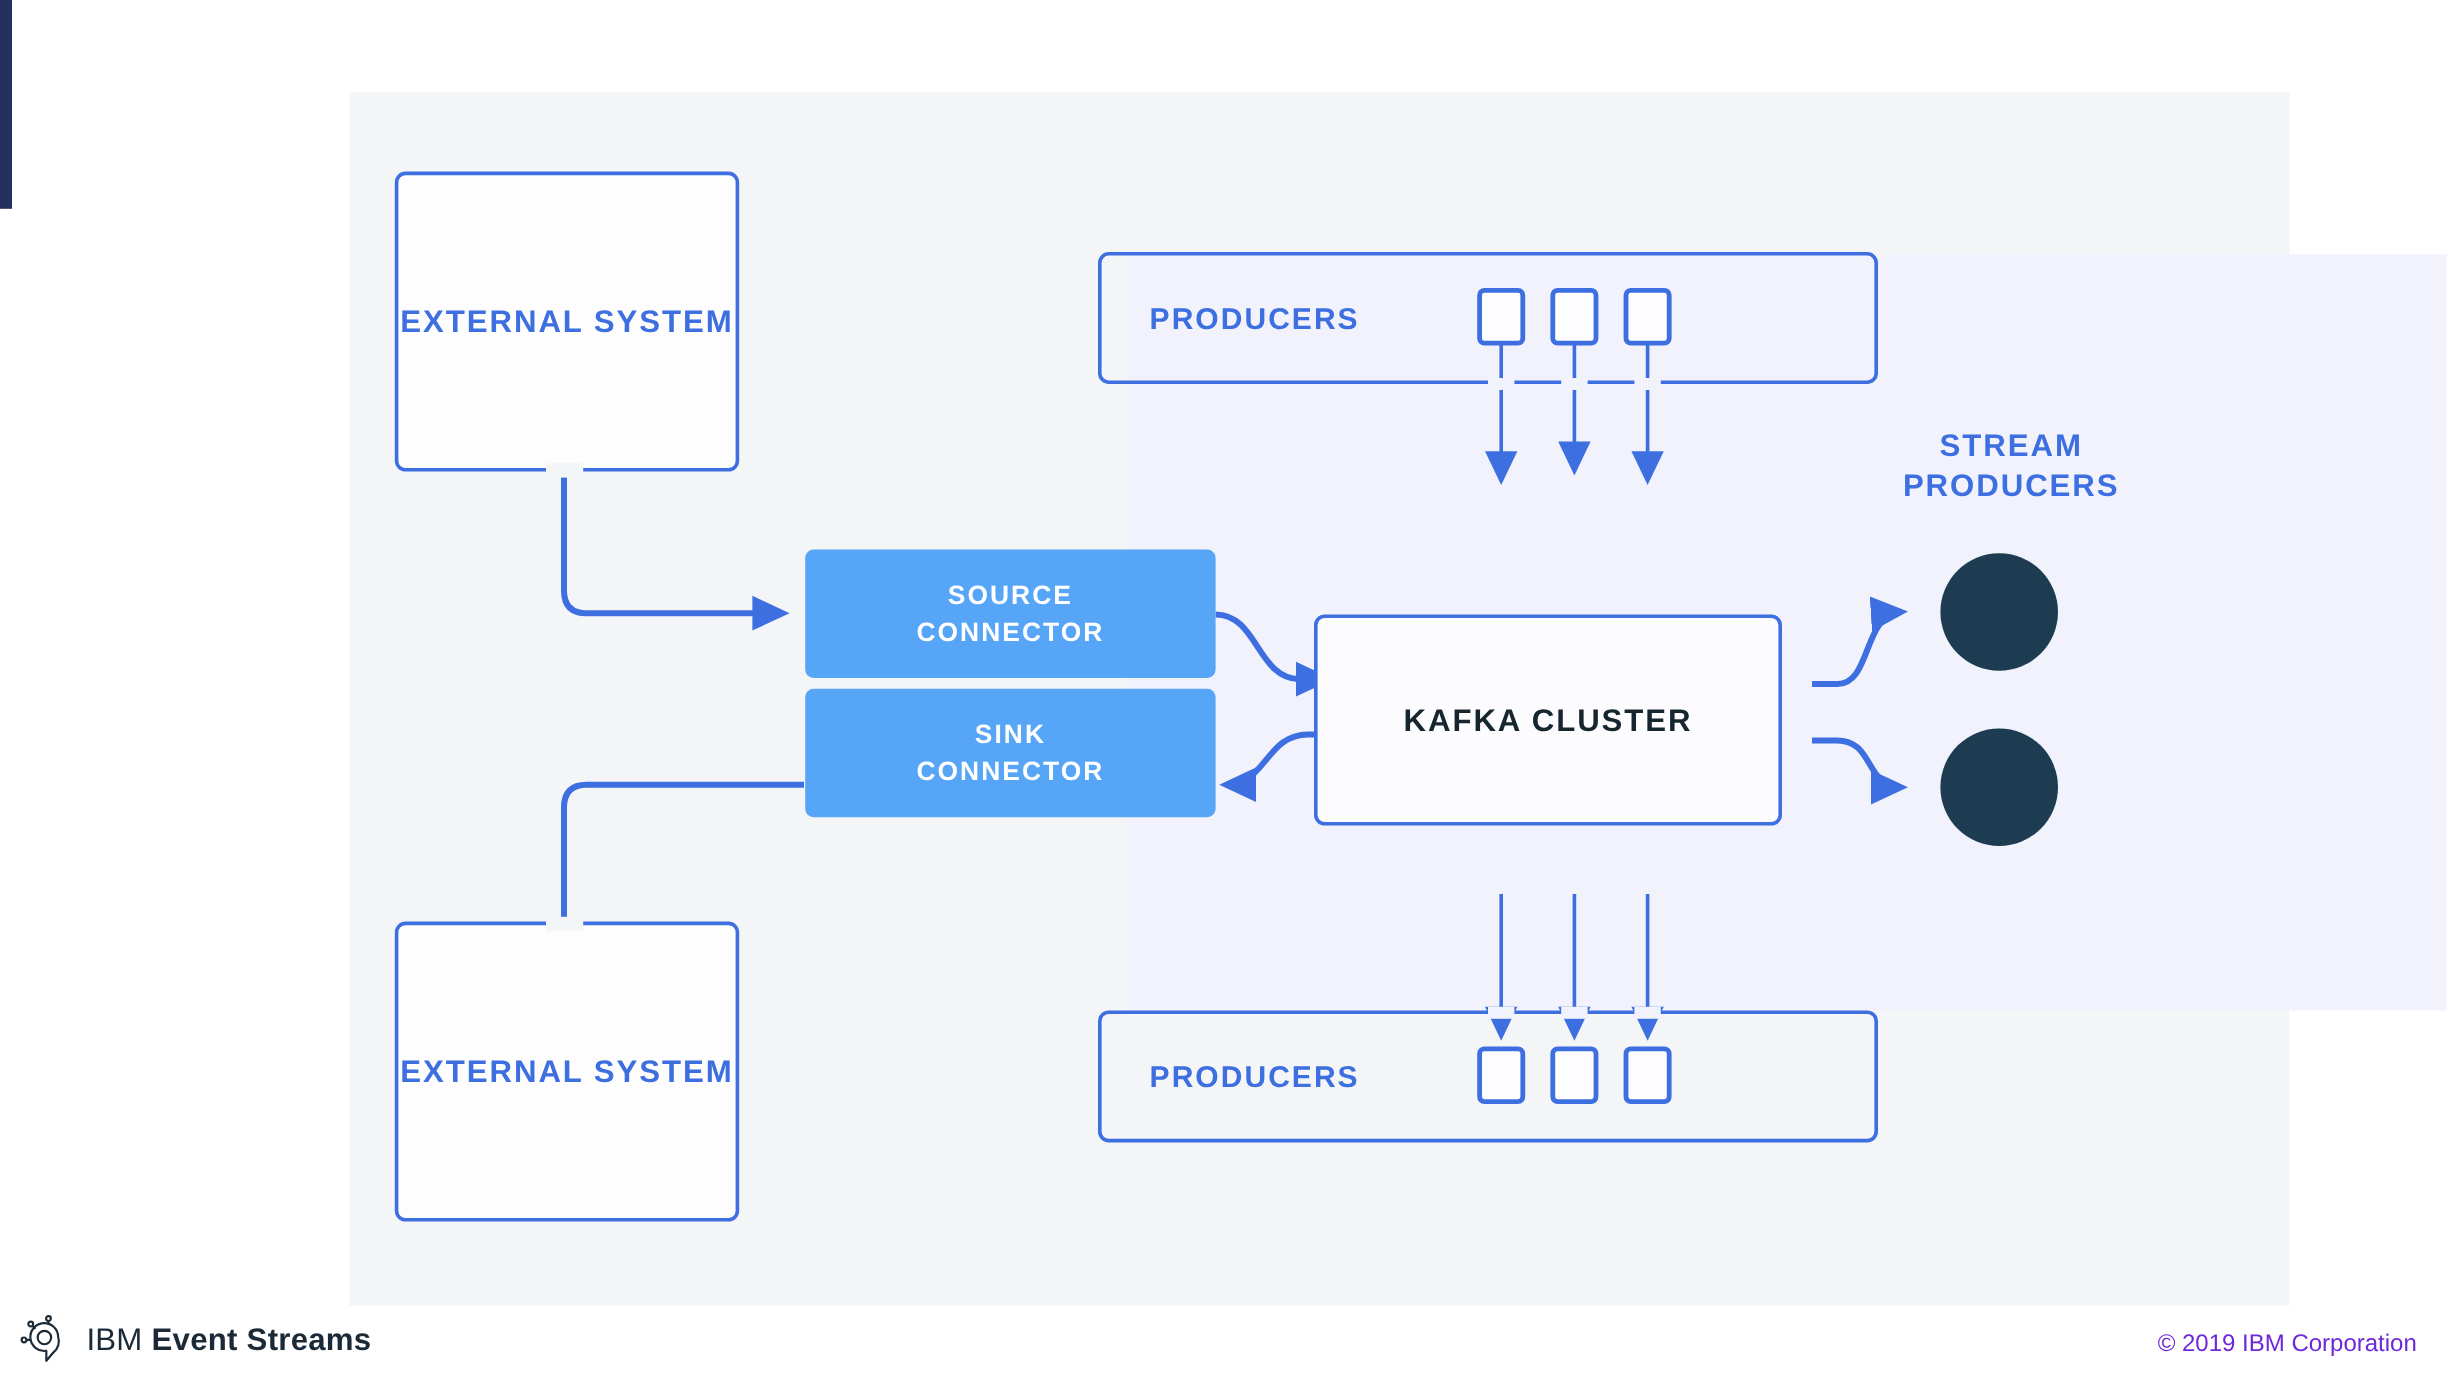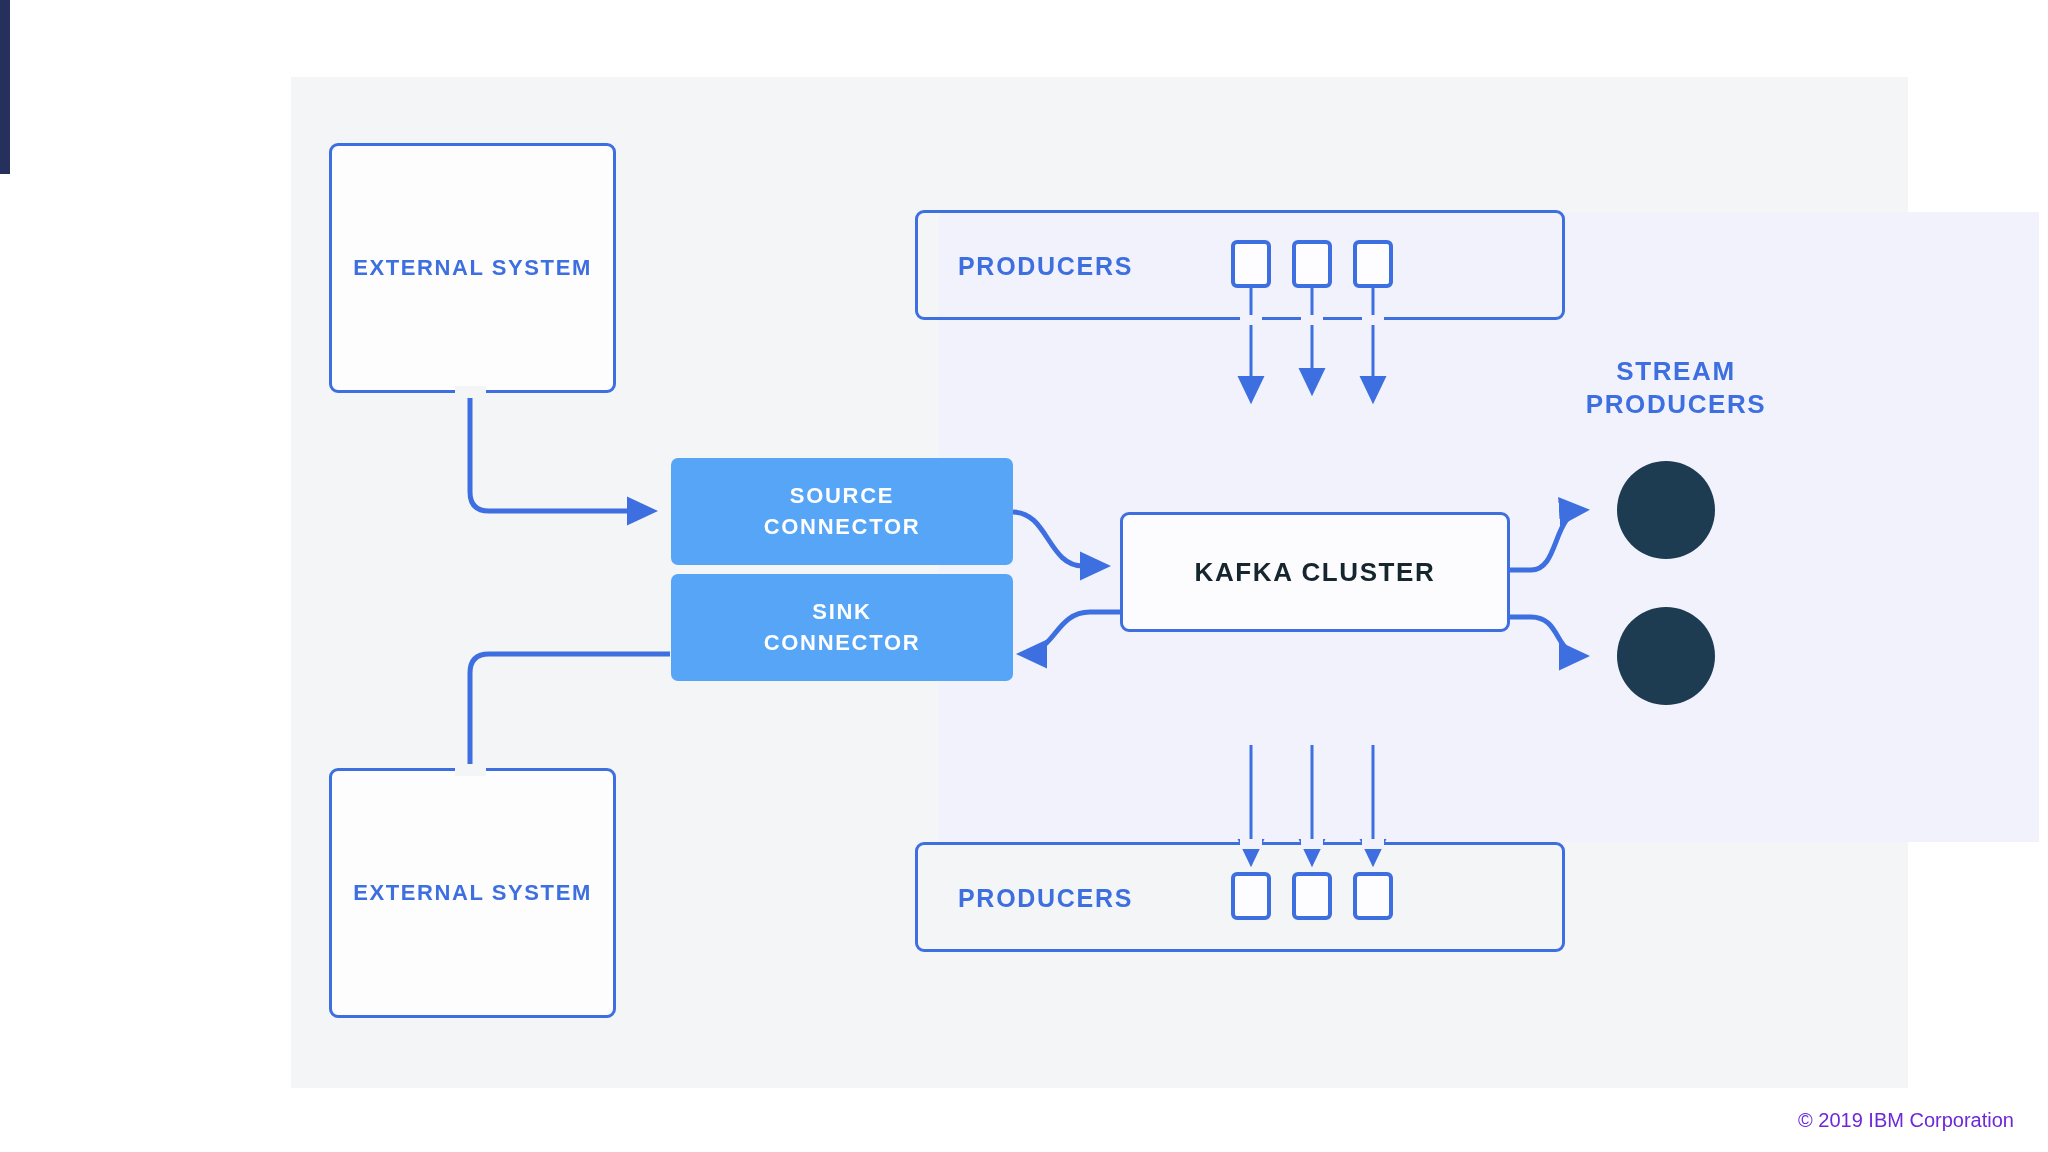--- a/index.html
+++ b/index.html
@@ -68,21 +68,21 @@
     align-items: center;
     justify-content: center;
     text-align: center;
   }
 
   .ext-system {
     border: 3px solid #3d6fe0;
     border-radius: 9px;
     background: #fdfdfe;
     color: #3d6fe0;
-    font-size: 22px;
+    font-size: 26px;
     font-weight: 700;
     letter-spacing: 1.6px;
   }
   
   .mask {
     position: absolute;
     background: #f4f5f7;
   }
   .mask-tint { background: #f1f2fc; }
 
@@ -240,21 +240,21 @@
   <div class="mask" style="left:455px; top:764px; width:31px; height:12px;"></div>
 
   <div class="node connector-box" style="left:671px; top:458px; width:342px; height:107px;">
     <span><span>SOURCE</span><br><span>CONNECTOR</span></span>
   </div>
 
   <div class="node connector-box" style="left:671px; top:574px; width:342px; height:107px;">
     <span><span>SINK</span><br><span>CONNECTOR</span></span>
   </div>
 
-  <div class="node kafka-box" style="left:1120px; top:512px; width:390px; height:120px;align-items:center;">
+  <div class="node kafka-box" style="left:1095px; top:512px; width:390px; height:176px;align-items:center;">
     <span>KAFKA CLUSTER</span>
   </div>
 
   <div class="node group-box" style="left:915px; top:210px; width:650px; height:110px;"></div>
   <span class="group-label" style="left:958px; top:252px;">PRODUCERS</span>
   <div class="client-square" style="left:1231px; top:240px;"></div>
   <div class="client-square" style="left:1292px; top:240px;"></div>
   <div class="client-square" style="left:1353px; top:240px;"></div>
 
   <div class="mask mask-tint" style="left:1240px; top:315px; width:22px; height:10px;"></div>
@@ -270,16 +270,32 @@
   <div class="mask mask-tint" style="left:1240px; top:839px; width:22px; height:10px;"></div>
   <div class="mask mask-tint" style="left:1301px; top:839px; width:22px; height:10px;"></div>
   <div class="mask mask-tint" style="left:1362px; top:839px; width:22px; height:10px;"></div>
 
   <div id="stream-processors-label" style="left:1571px; top:355px; width:210px;"><span>STREAM</span>
 <span>PRODUCERS</span></div>
   <div class="processor-circle" style="left:1617px; top:461px;"></div>
   <div class="processor-circle" style="left:1617px; top:607px;"></div>
 
   <div id="footer">
+    <div id="brand">
+      <svg width="44" height="44" viewBox="0 0 44 44">
+        <g fill="none" stroke="#1b2a36" stroke-width="1.8">
+          <path d="M32.5,20.2 A11.6,11.6 0 1 0 22.6,31.7 L22.6,40.0 L28.6,32.9
+                   A11.6,11.6 0 0 0 32.5,20.2 Z" stroke-linejoin="round"></path>
+          <circle cx="21.0" cy="20.6" r="5.6"></circle>
+          <circle cx="24.4" cy="4.8" r="2.0"></circle>
+          <circle cx="9.6" cy="9.4" r="2.0"></circle>
+          <circle cx="4.0" cy="22.6" r="2.0"></circle>
+          <path d="M24.4,6.8 L24.4,9.6"></path>
+          <path d="M11.1,10.9 L13.6,13.3"></path>
+          <path d="M6.0,22.6 L9.4,22.6"></path>
+        </g>
+      </svg>
+      <div id="brand-text"><span class="light">IBM</span> <span class="bold">Event Streams</span></div>
+    </div>
     <div id="copyright">© 2019 IBM Corporation</div>
   </div>
 
 </div>
 
 </body></html>

